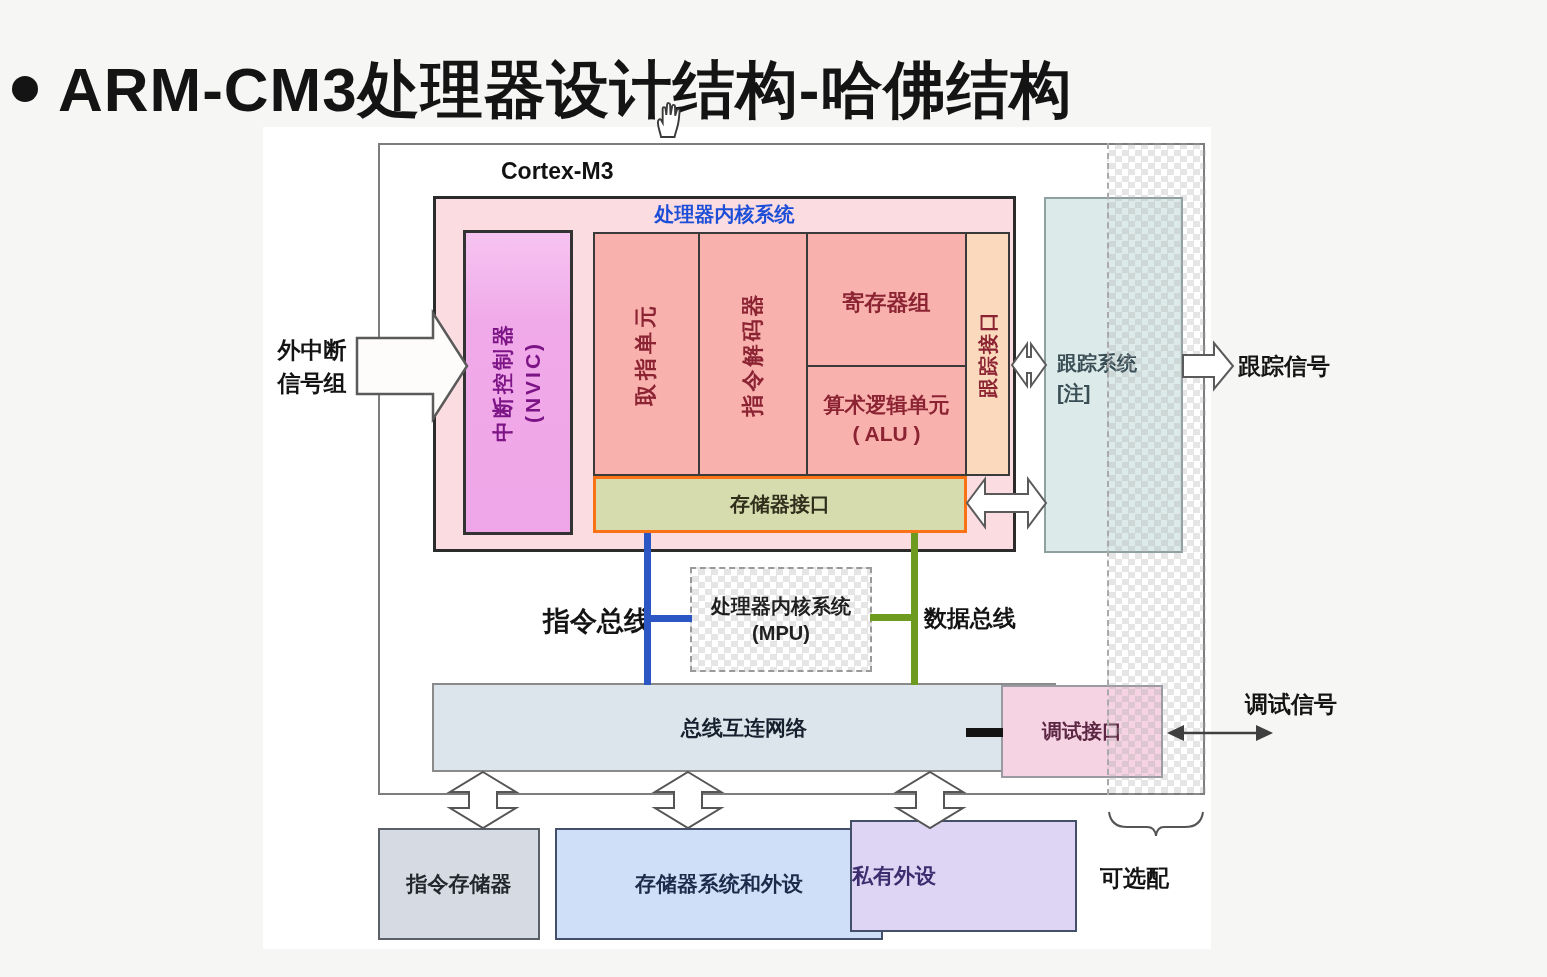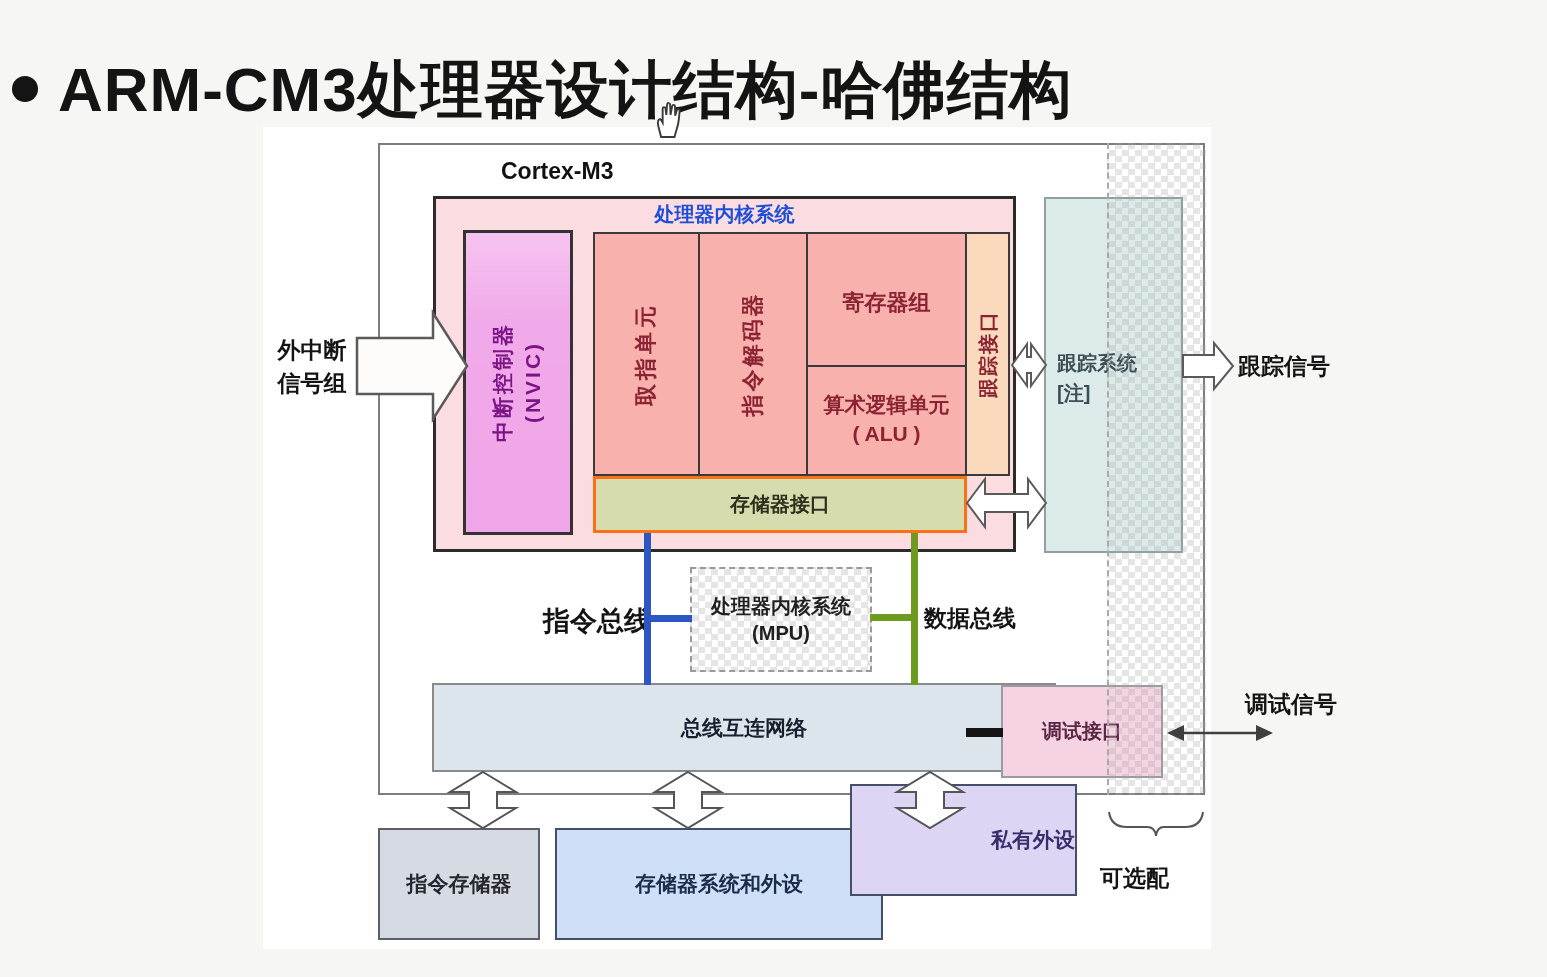--- a/index.html
+++ b/index.html
@@ -22,21 +22,21 @@
   .traceif-cell{left:965px;top:232px;width:45px;height:244px;background:#fbd9bd;}
   .memif-box{left:593px;top:476px;width:374px;height:57px;border:3px solid #f97316;background:#d7dcaf;display:flex;align-items:center;justify-content:center;font-size:20px;font-weight:700;color:#2f2f1c;}
   .tracesys-box{left:1044px;top:197px;width:139px;height:356px;border:2px solid #8fa0a0;background:#dcebea;}
   .tracesys-text{position:absolute;left:1057px;top:348px;font-size:20px;font-weight:700;color:#3a4e56;line-height:30px;}
   .busmatrix-box{left:432px;top:683px;width:624px;height:89px;border:2px solid #8a8a8a;background:#dbe5eb;display:flex;align-items:center;justify-content:center;font-size:21px;font-weight:700;color:#16202e;}
   .debug-box{left:1001px;top:685px;width:162px;height:93px;border:2px solid #9a9aa2;background:#f5d3e3;display:flex;align-items:center;justify-content:center;font-size:20px;font-weight:700;color:#5c2742;}
   .mpu-box{left:690px;top:567px;width:182px;height:105px;border:2px dashed #9a9a9a;background:#ffffff;display:flex;flex-direction:column;align-items:center;justify-content:center;font-size:20px;font-weight:700;color:#1f1f1f;line-height:27px;}
   .checker{background-image:conic-gradient(rgba(170,170,170,.30) 90deg,transparent 90deg 180deg,rgba(170,170,170,.30) 180deg 270deg,transparent 270deg);background-size:13px 13px;}
   .instrmem-box{left:378px;top:828px;width:162px;height:112px;border:2px solid #5a5f68;background:#d6dae3;display:flex;align-items:center;justify-content:center;font-size:21px;font-weight:700;color:#24282e;}
   .memsys-box{left:555px;top:828px;width:328px;height:112px;border:2px solid #44506a;background:#cfdff7;display:flex;align-items:center;justify-content:center;font-size:21px;font-weight:700;color:#1b2b4a;}
-  .private-box{left:850px;top:784px;width:227px;height:112px;border:2px solid #44506a;background:#ded4f4;display:flex;align-items:center;justify-content:flex-end;font-size:21px;font-weight:700;color:#3c2d6e;}
+  .private-box{left:850px;top:820px;width:227px;height:112px;border:2px solid #44506a;background:#ded4f4;display:flex;align-items:center;justify-content:flex-start;font-size:21px;font-weight:700;color:#3c2d6e;}
 
   .strip{position:absolute;left:1107px;top:143px;width:97px;height:652px;border-left:2px dashed #aaaaaa;z-index:6;pointer-events:none;}
 
   .vtext{position:absolute;transform:translate(-50%,-50%) rotate(-90deg);display:flex;flex-direction:column;align-items:center;justify-content:center;white-space:nowrap;font-weight:700;}
   .nvic-text{left:518px;top:382px;font-size:21px;color:#7c1486;letter-spacing:3px;line-height:30px;}
   .fetch-text{left:646px;top:354px;font-size:22px;color:#8b2332;letter-spacing:4px;}
   .decoder-text{left:753px;top:354px;font-size:22px;color:#8b2332;letter-spacing:3px;}
   .traceif-text{left:988px;top:354px;font-size:20px;color:#8b2332;letter-spacing:2px;}
   .reg-text{position:absolute;left:806px;top:288px;width:161px;text-align:center;font-size:22px;font-weight:700;color:#8b2332;}
   .alu-text{position:absolute;left:806px;top:390px;width:161px;text-align:center;font-size:21px;font-weight:700;color:#8b2332;line-height:29px;}

